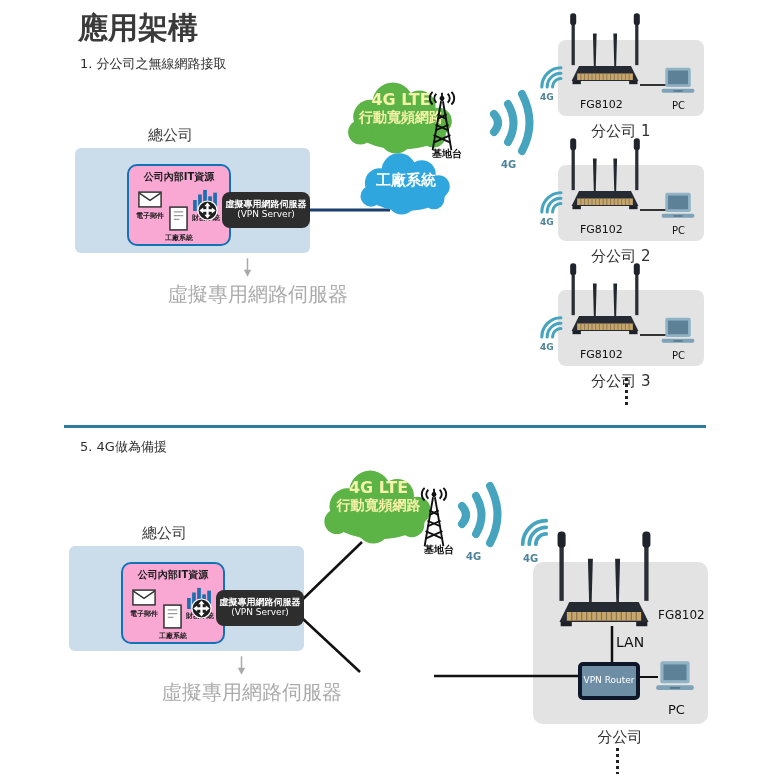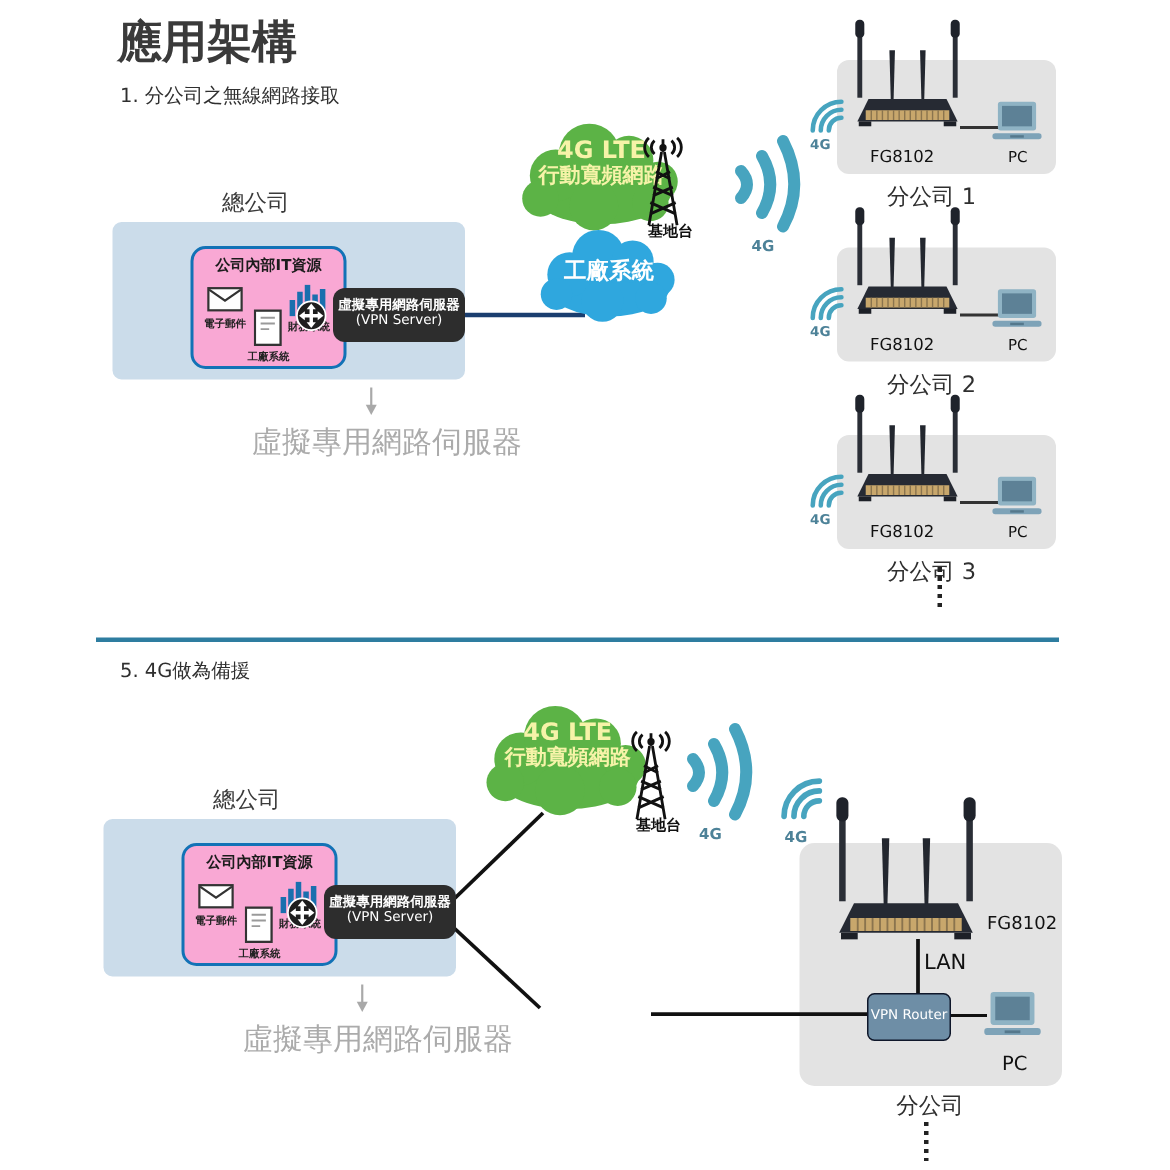--- a/index.html
+++ b/index.html
@@ -79,21 +79,21 @@
   .dots{width:3px;background:repeating-linear-gradient(to bottom,#222 0 3px,transparent 3px 6px);z-index:4;}
   #dots1{left:625px;top:378px;height:28px;}
   #dots2{left:616px;top:748px;height:26px;}
   
   #divider{left:64px;top:425px;width:642px;height:3px;background:#2e7da0;z-index:4;}
   
   #s2-box{left:533px;top:562px;width:175px;height:162px;background:#e3e3e3;border-radius:10px;z-index:0;}
   #s2-router{left:552px;top:528px;width:104px;height:116px;z-index:4;}
   #s2-fg{left:658px;top:608px;font-size:12px;color:#111;z-index:4;}
   #s2-lan{left:616px;top:634px;font-size:14px;color:#111;z-index:4;text-align:center;}
-  #s2-vpnrouter{left:578px;top:662px;width:54px;height:30px;background:#6e8ea6;border:1px solid #0f172a;border-radius:5px;color:#fff;font-size:9px;text-align:center;line-height:28px;z-index:4;}
+  #s2-vpnrouter{left:578px;top:662px;width:54px;height:30px;background:#6e8ea6;border:4px solid #0f172a;border-radius:5px;color:#fff;font-size:9px;text-align:center;line-height:28px;z-index:4;}
   #s2-pc{left:652px;top:660px;width:46px;height:34px;z-index:4;}
   #s2-pclabel{left:668px;top:702px;font-size:13px;color:#111;z-index:4;}
   #s2-name{left:560px;top:728px;width:120px;text-align:center;font-size:15px;color:#2f2f2f;z-index:4;}
 </style>
 </head>
 <body>
 
 <svg width="0" height="0" style="position:absolute" aria-hidden="true">
 <defs>
   <symbol id="sym-cloud" viewBox="0 0 120 80">

